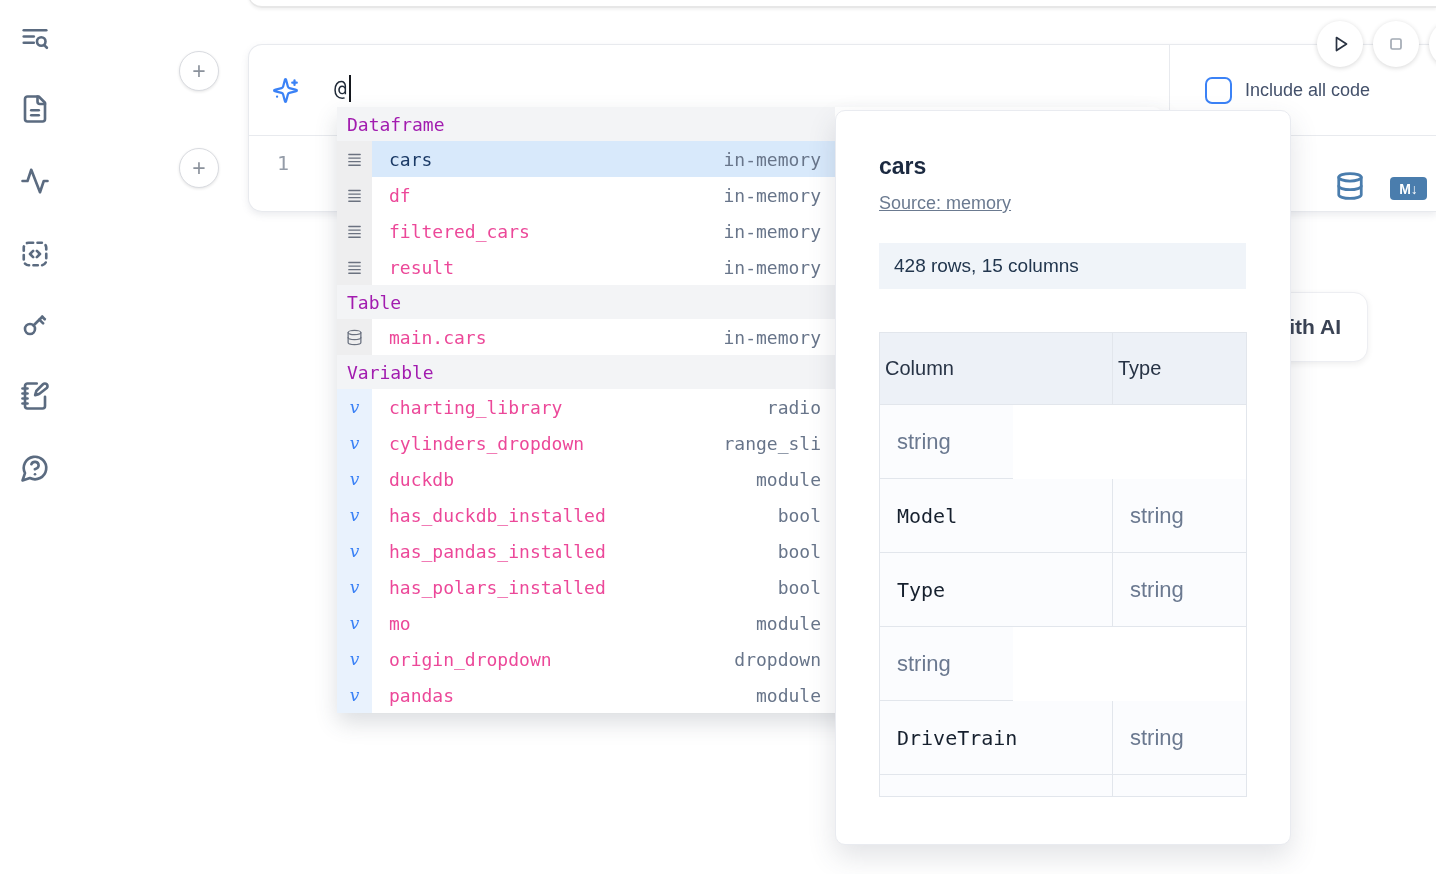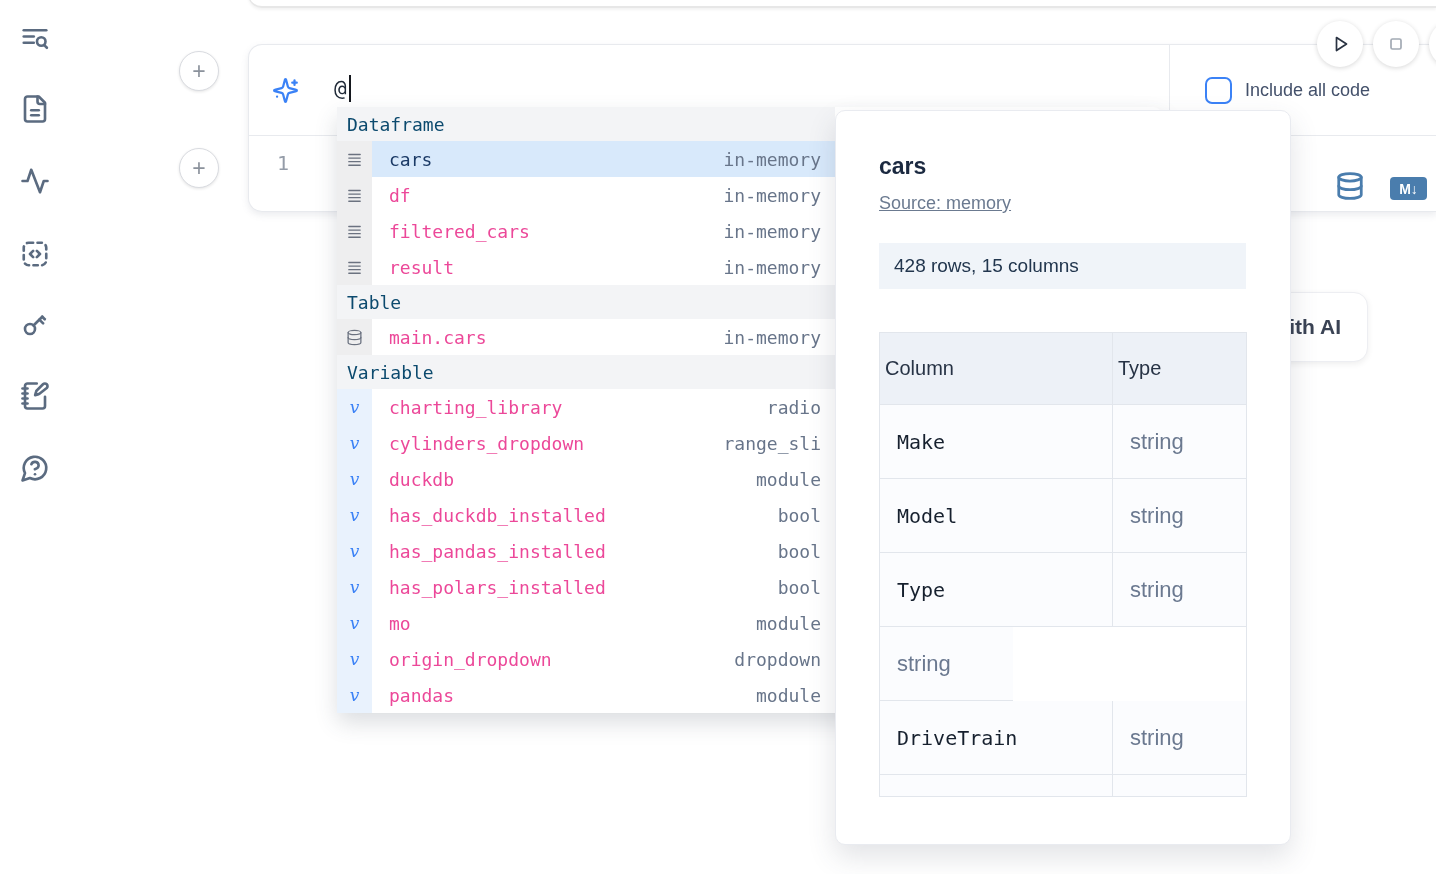--- a/index.html
+++ b/index.html
@@ -52,21 +52,21 @@
   
   .run-btn{position:absolute;width:46px;height:46px;border-radius:50%;background:#fff;
     box-shadow:0 1px 5px rgba(0,0,0,.16);display:flex;align-items:center;justify-content:center;
     z-index:5;cursor:pointer;}
   .run-btn svg{width:24px;height:24px;fill:none;stroke-linejoin:round;stroke-linecap:round;}
 
   
   .completion{position:absolute;left:337px;top:107px;width:826px;height:606px;background:#fff;
     border-radius:0 10px 8px 8px;box-shadow:0 10px 22px rgba(60,70,90,.18);z-index:20;}
   .c-list{width:498px;height:100%;overflow:hidden;font-family:"DejaVu Sans Mono",monospace;}
-  .c-header{height:34px;background:#f3f4f6;color:#0c4a6e;font-size:18px;display:flex;
+  .c-header{height:34px;background:#f3f4f6;color:#a21caf;font-size:18px;display:flex;
             align-items:center;padding-left:10px;}
   .c-row{display:flex;height:36px;align-items:stretch;cursor:pointer;}
   .c-gutter{width:35px;display:flex;align-items:center;justify-content:center;flex:none;}
   .g-gray{background:#eeeeef;}
   .g-blue{background:#e9f2fd;}
   .c-main{flex:1;display:flex;align-items:center;padding-left:17px;padding-right:14px;
           overflow:hidden;}
   .c-row.selected .c-main{background:#d8e9fb;}
   .c-name{font-size:18px;color:#ec4899;white-space:nowrap;}
   .c-row.selected .c-name{color:#1b3a66;}
@@ -391,23 +391,20 @@
     <div class="p-title">cars</div>
     <div class="p-source">Source: memory</div>
     <div class="p-badge">428 rows, 15 columns</div>
 
     <div class="p-table">
       <div class="p-tr head">
         <div class="p-th p-col1">Column</div>
         <div class="p-th p-col2">Type</div>
       </div>
       <div class="p-tr body">
-        <div class="p-td p-col1">
-            <span class="p-colname">Make</span>
-          </div>
         <div class="p-td p-col2">
             <span class="p-coltype">string</span>
           </div>
       </div>
       <div class="p-tr body">
         <div class="p-td p-col1">
             <span class="p-colname">Model</span>
           </div>
         <div class="p-td p-col2">
             <span class="p-coltype">string</span>

